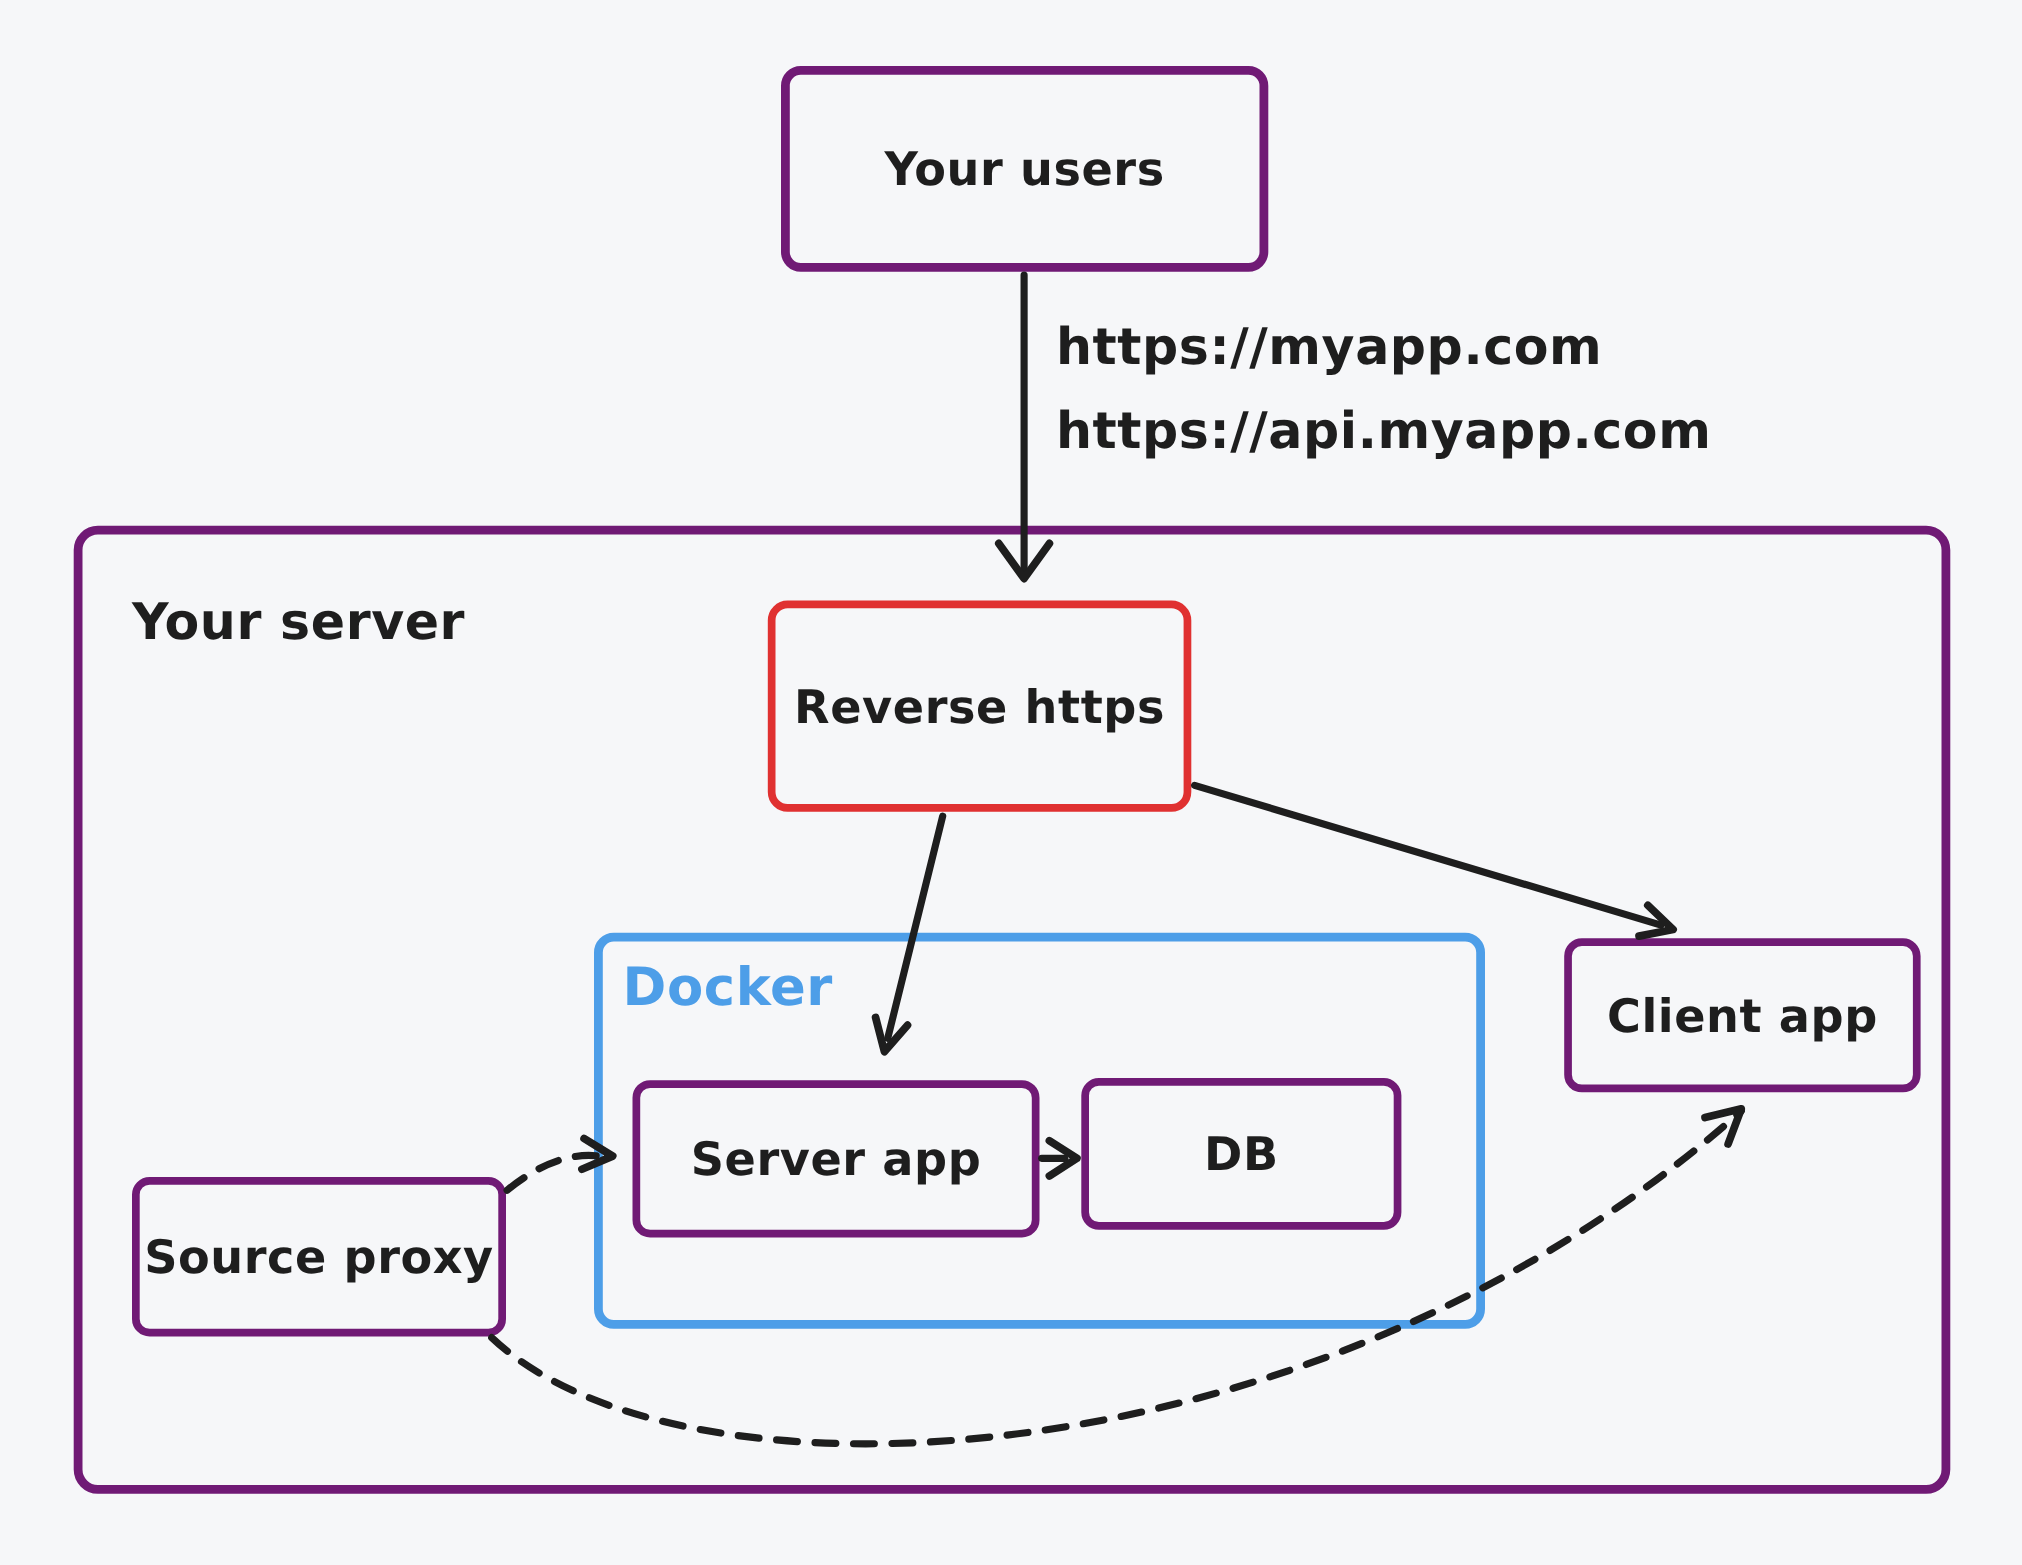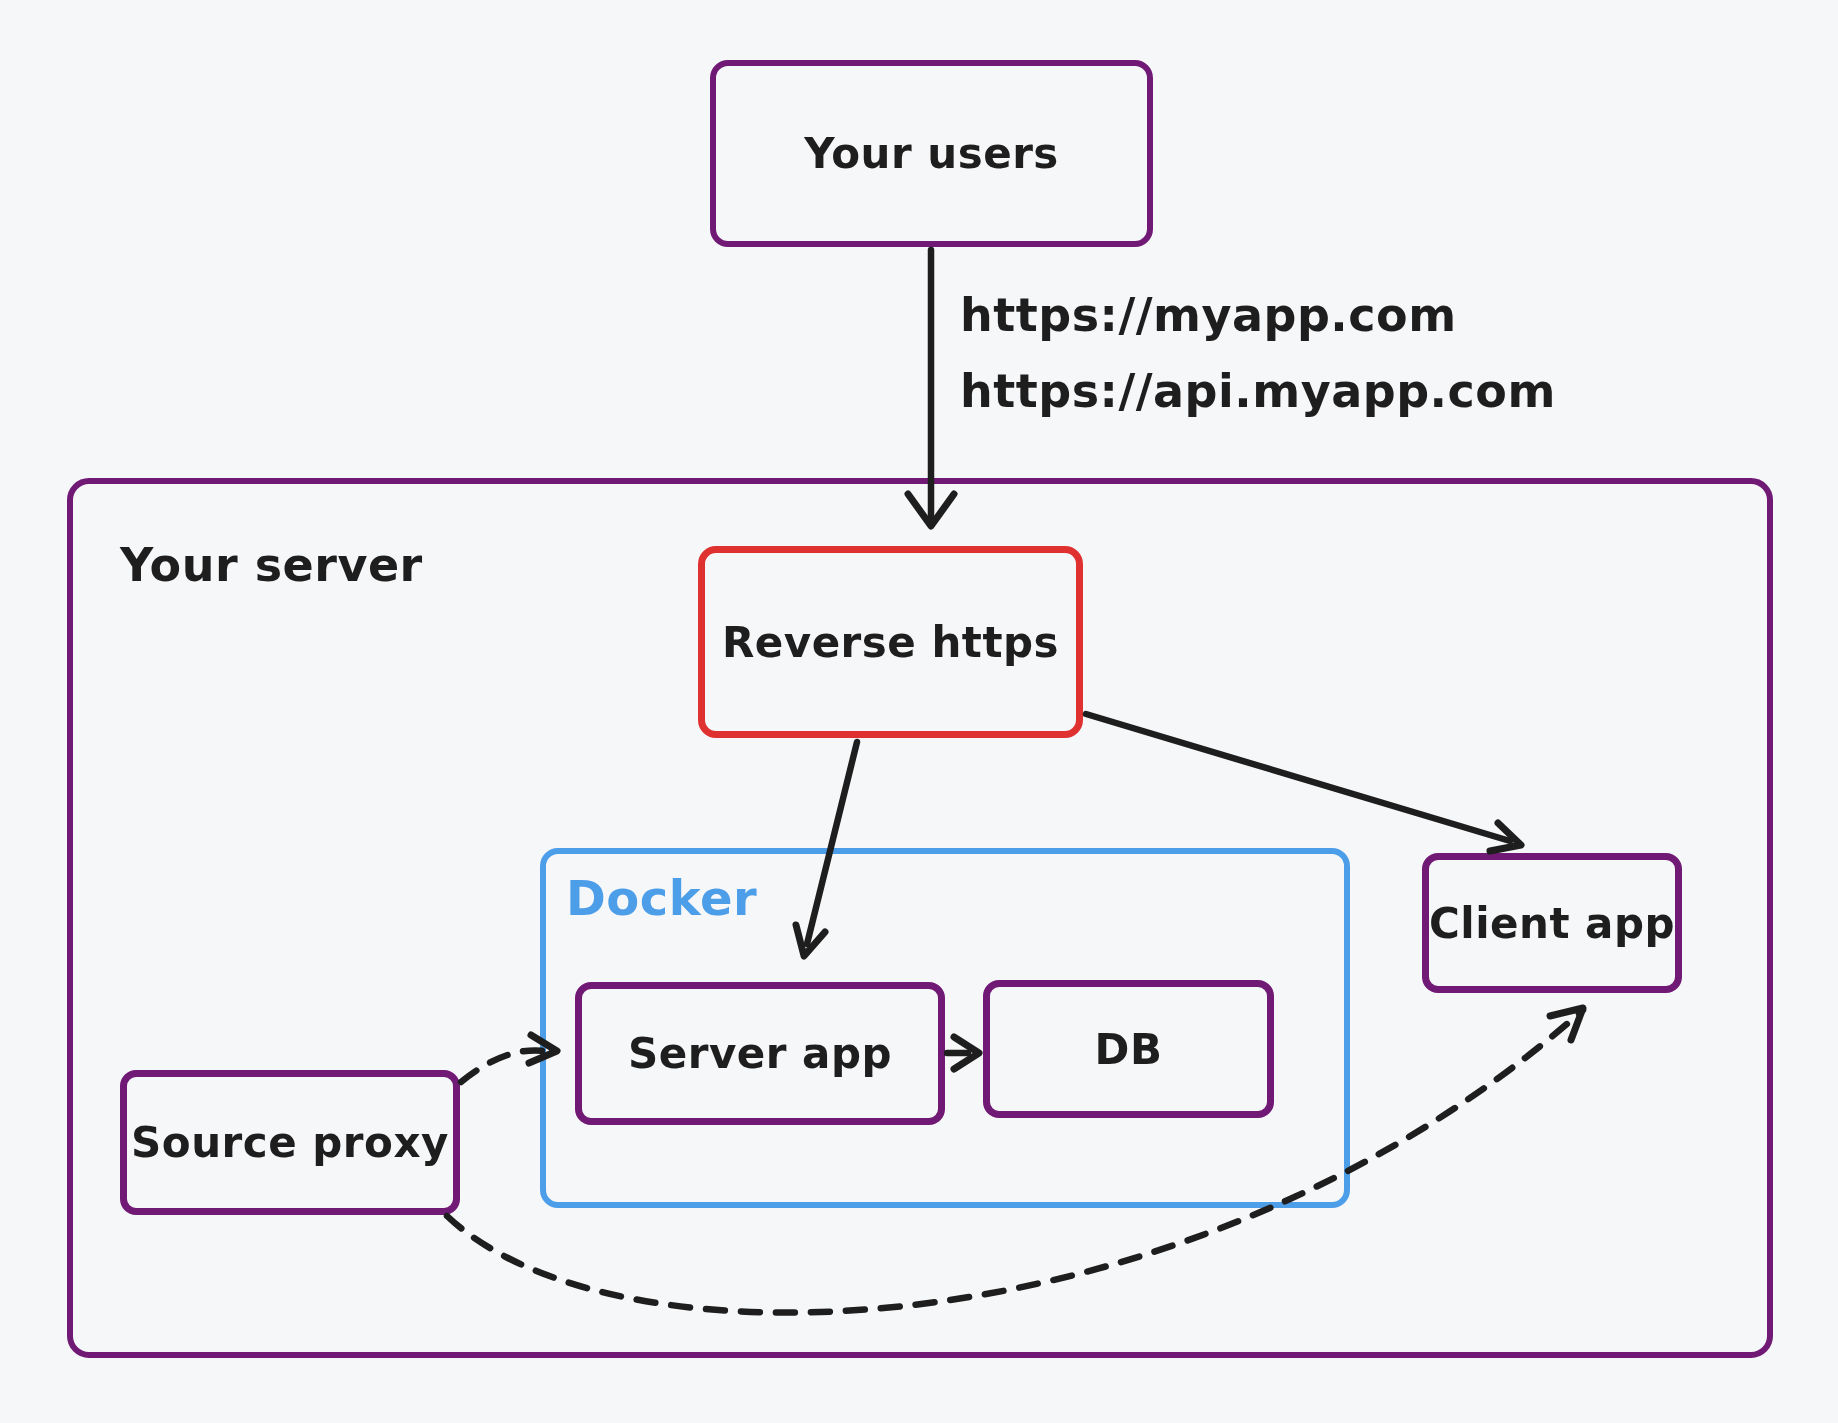--- a/index.html
+++ b/index.html
@@ -11,42 +11,42 @@
   .canvas {
     position: relative;
     width: 1838px;
     height: 1423px;
     background: #f6f7f9;
     overflow: hidden;
   }
   .box {
     position: absolute;
     box-sizing: border-box;
-    border: 6px solid #701a75;
+    border: 8px solid #701a75;
     border-radius: 18px;
     background: transparent;
     display: flex;
     align-items: center;
     justify-content: center;
   }
   .node-label {
     font-size: 42px;
     font-weight: 700;
     color: #1e1e1e;
     letter-spacing: 0.5px;
     white-space: nowrap;
   }
   
   .b-users       { left: 710px;  top: 60px;   width: 443px;  height: 187px; }
   .b-server      { left: 67px;   top: 478px;  width: 1706px; height: 880px; border-radius: 22px; }
   .b-proxy       { left: 698px;  top: 546px;  width: 385px;  height: 192px; border-width: 7px; border-color: #e03131; }
   .b-docker      { left: 540px;  top: 848px;  width: 810px;  height: 360px; border-color: #4d9ee8; }
   .b-serverapp   { left: 575px;  top: 982px;  width: 370px;  height: 143px; border-width: 7px; border-radius: 16px; }
   .b-db          { left: 983px;  top: 980px;  width: 291px;  height: 138px; border-width: 7px; border-radius: 16px; }
-  .b-client      { left: 1422px; top: 853px;  width: 260px;  height: 140px; border-width: 7px; border-radius: 16px; }
+  .b-client      { left: 1422px; top: 853px;  width: 324px;  height: 140px; border-width: 7px; border-radius: 16px; }
   .b-source      { left: 120px;  top: 1070px; width: 340px;  height: 145px; border-width: 7px; border-radius: 16px; }
   
   .float-label {
     position: absolute;
     font-weight: 700;
     color: #1e1e1e;
     letter-spacing: 0.5px;
     white-space: nowrap;
   }
   .l-yourserver { left: 120px; top: 538px; font-size: 46px; }

